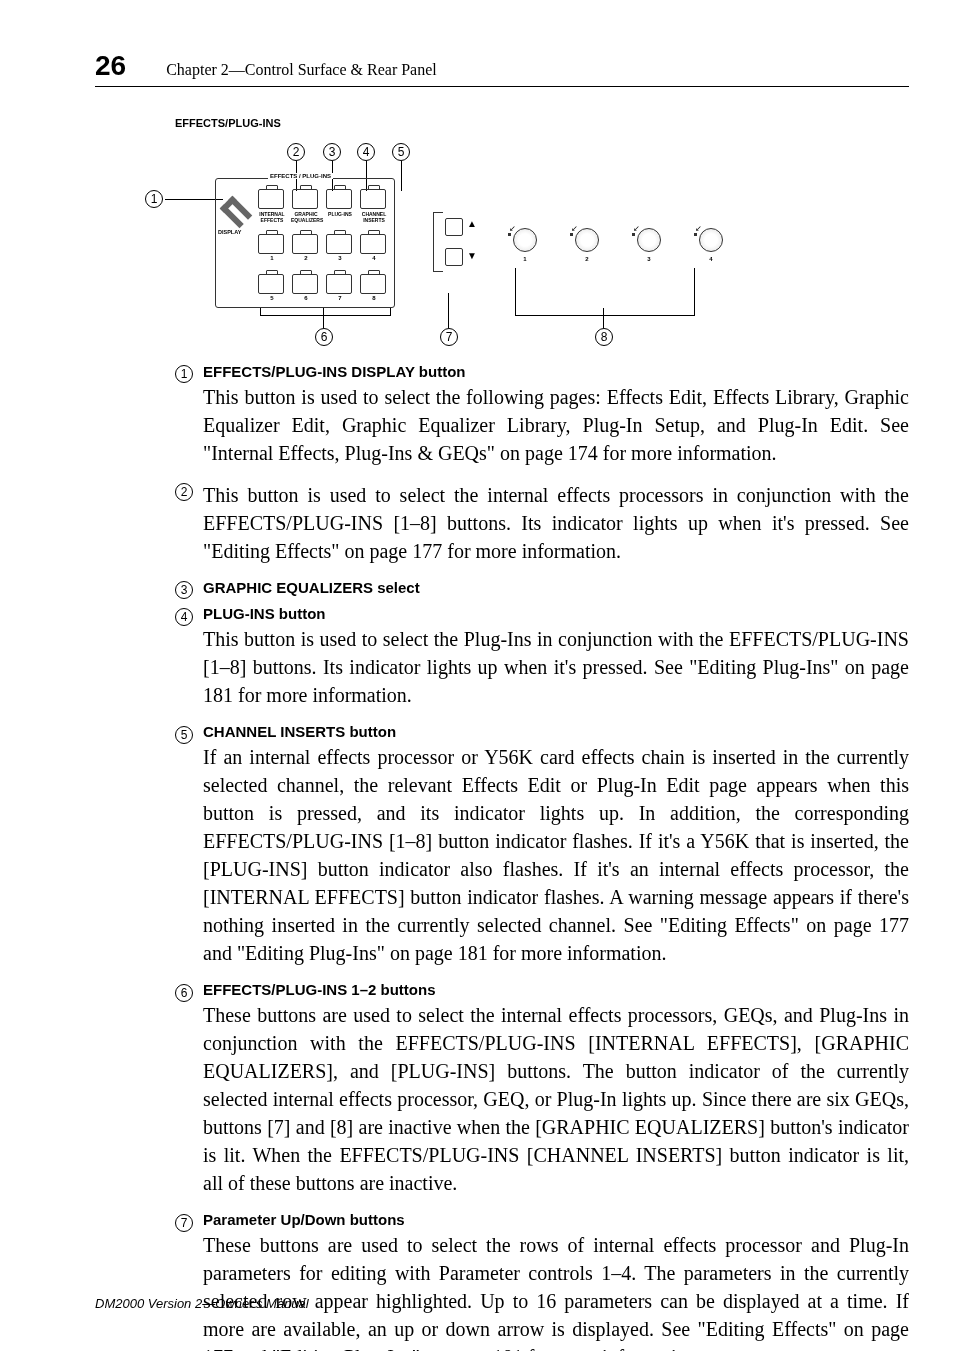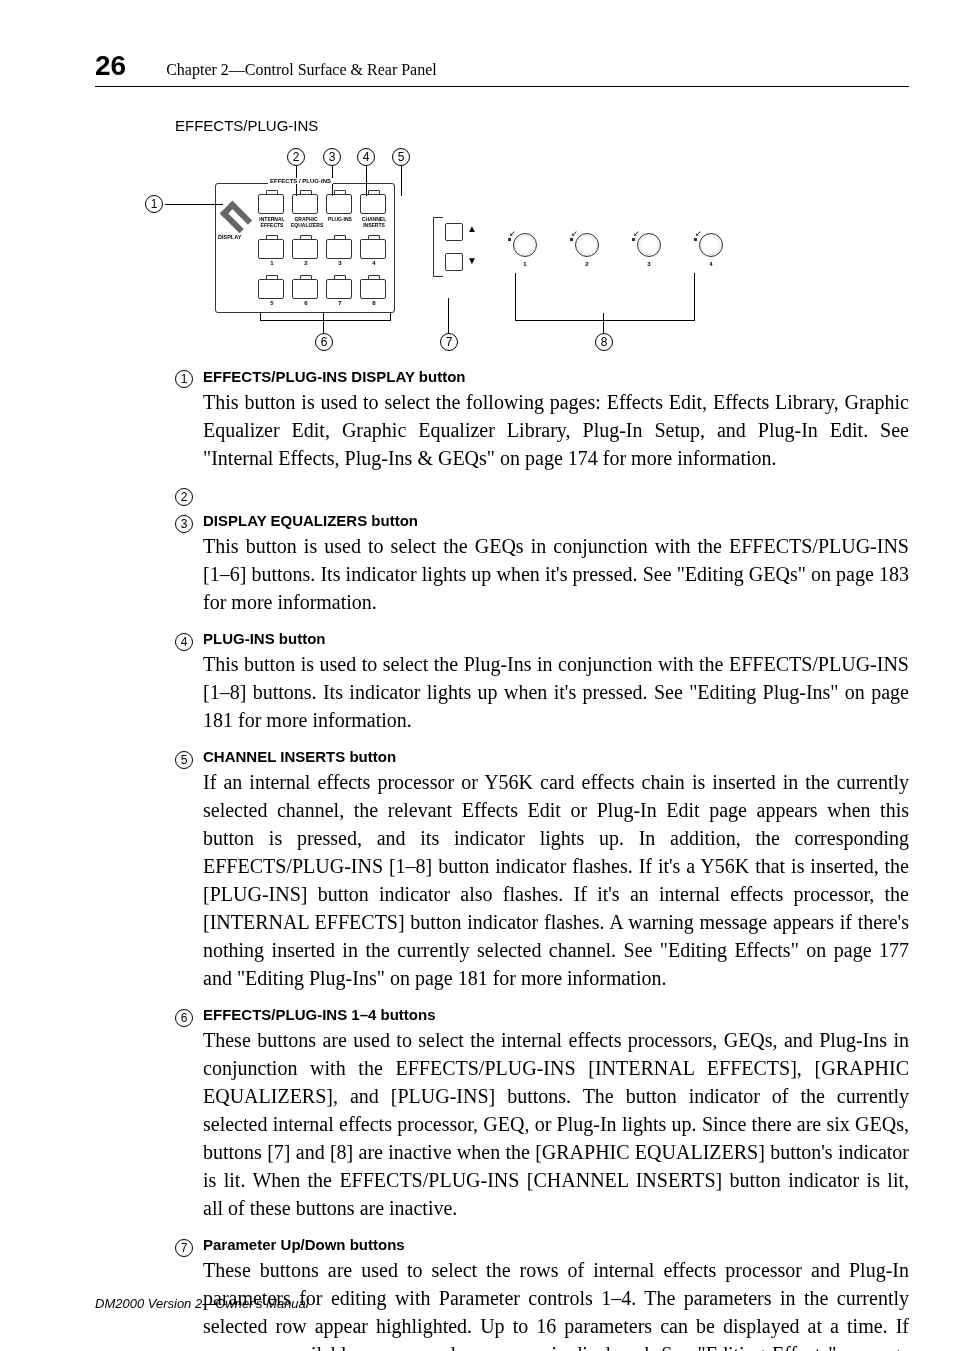--- a/index.html
+++ b/index.html
@@ -21,22 +21,22 @@
   }
   .pagenum {
     font-size: 28px;
     font-weight: bold;
     font-family: 'Trebuchet MS', sans-serif;
     margin-right: 40px;
   }
   .content { margin-left: 80px; }
   .section-title {
     font-family: 'Trebuchet MS', sans-serif;
-    font-weight: normal;
-    font-size: 15px;
+    font-weight: bold;
+    font-size: 11px;
     margin-bottom: 14px;
   }
   .diagram-area {
     position: relative;
     height: 210px;
     margin-bottom: 10px;
   }
   .circnum {
     display: inline-block;
     width: 18px; height: 18px;
@@ -321,28 +321,28 @@
       <div class="item-num"><span class="circnum">1</span></div>
       <div class="item-body">
         <div class="item-title">EFFECTS/PLUG-INS DISPLAY button</div>
         <div class="item-text">This button is used to select the following pages: Effects Edit, Effects Library, Graphic Equalizer Edit, Graphic Equalizer Library, Plug-In Setup, and Plug-In Edit. See "Internal Effects, Plug-Ins &amp; GEQs" on page 174 for more information.</div>
       </div>
     </div>
 
     <div class="item">
       <div class="item-num"><span class="circnum">2</span></div>
       <div class="item-body">
+        <div class="item-text">This button is used to select the internal effects processors in conjunction with the EFFECTS/PLUG-INS [1–8] buttons. Its indicator lights up when it's pressed. See "Editing Effects" on page 177 for more information.</div>
       </div>
     </div>
 
     <div class="item">
       <div class="item-num"><span class="circnum">3</span></div>
       <div class="item-body">
-        <div class="item-title">DISPLAY EQUALIZERS button</div>
-        <div class="item-text">This button is used to select the GEQs in conjunction with the EFFECTS/PLUG-INS [1–6] buttons. Its indicator lights up when it's pressed. See "Editing GEQs" on page 183 for more information.</div>
+        <div class="item-title">GRAPHIC EQUALIZERS select</div>
       </div>
     </div>
 
     <div class="item">
       <div class="item-num"><span class="circnum">4</span></div>
       <div class="item-body">
         <div class="item-title">PLUG-INS button</div>
         <div class="item-text">This button is used to select the Plug-Ins in conjunction with the EFFECTS/PLUG-INS [1–8] buttons. Its indicator lights up when it's pressed. See "Editing Plug-Ins" on page 181 for more information.</div>
       </div>
     </div>
@@ -351,21 +351,21 @@
       <div class="item-num"><span class="circnum">5</span></div>
       <div class="item-body">
         <div class="item-title">CHANNEL INSERTS button</div>
         <div class="item-text">If an internal effects processor or Y56K card effects chain is inserted in the currently selected channel, the relevant Effects Edit or Plug-In Edit page appears when this button is pressed, and its indicator lights up. In addition, the corresponding EFFECTS/PLUG-INS [1–8] button indicator flashes. If it's a Y56K that is inserted, the [PLUG-INS] button indicator also flashes. If it's an internal effects processor, the [INTERNAL EFFECTS] button indicator flashes. A warning message appears if there's nothing inserted in the currently selected channel. See "Editing Effects" on page 177 and "Editing Plug-Ins" on page 181 for more information.</div>
       </div>
     </div>
 
     <div class="item">
       <div class="item-num"><span class="circnum">6</span></div>
       <div class="item-body">
-        <div class="item-title">EFFECTS/PLUG-INS 1–4 buttons</div>
+        <div class="item-title">EFFECTS/PLUG-INS 1–2 buttons</div>
         <div class="item-text">These buttons are used to select the internal effects processors, GEQs, and Plug-Ins in conjunction with the EFFECTS/PLUG-INS [INTERNAL EFFECTS], [GRAPHIC EQUALIZERS], and [PLUG-INS] buttons. The button indicator of the currently selected internal effects processor, GEQ, or Plug-In lights up. Since there are six GEQs, buttons [7] and [8] are inactive when the [GRAPHIC EQUALIZERS] button's indicator is lit. When the EFFECTS/PLUG-INS [CHANNEL INSERTS] button indicator is lit, all of these buttons are inactive.</div>
       </div>
     </div>
 
     <div class="item">
       <div class="item-num"><span class="circnum">7</span></div>
       <div class="item-body">
         <div class="item-title">Parameter Up/Down buttons</div>
         <div class="item-text">These buttons are used to select the rows of internal effects processor and Plug-In parameters for editing with Parameter controls 1–4. The parameters in the currently selected row appear highlighted. Up to 16 parameters can be displayed at a time. If more are available, an up or down arrow is displayed. See "Editing Effects" on page 177 and "Editing Plug-Ins" on page 181 for more information.</div>
       </div>

